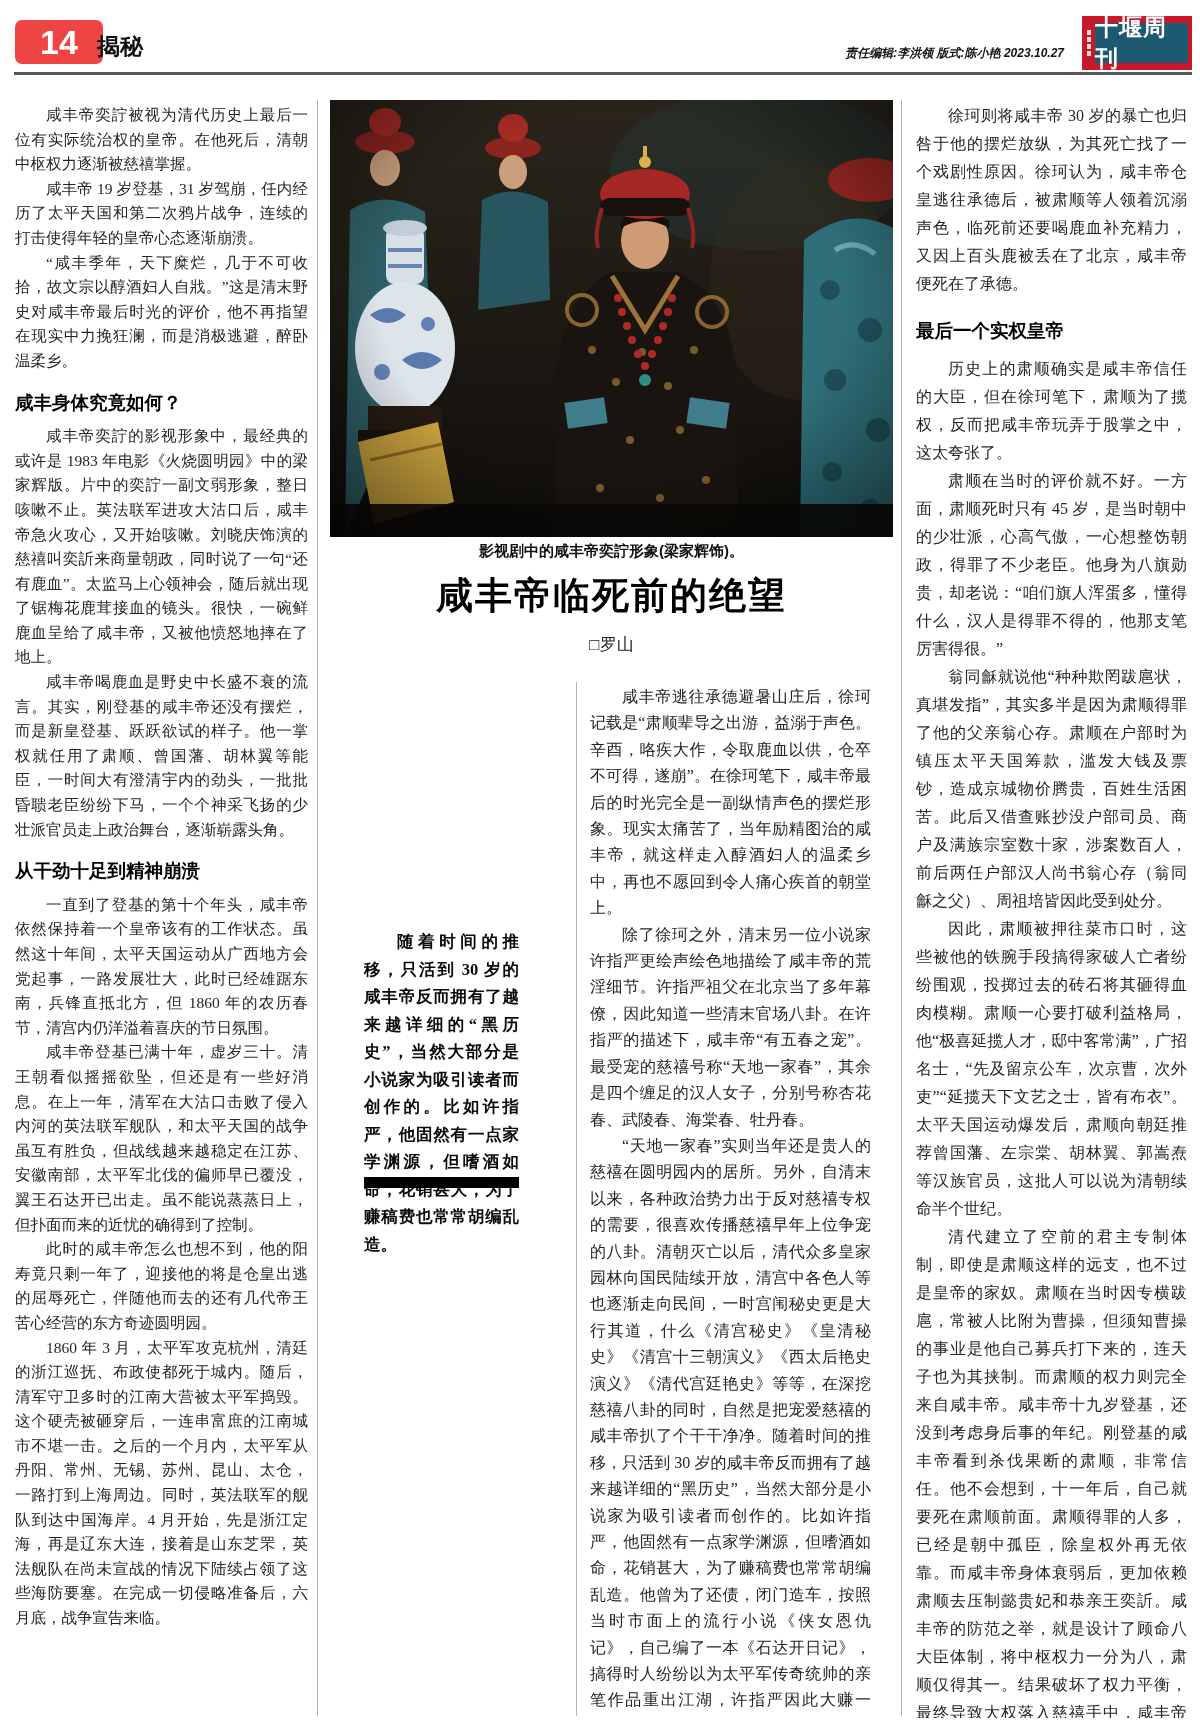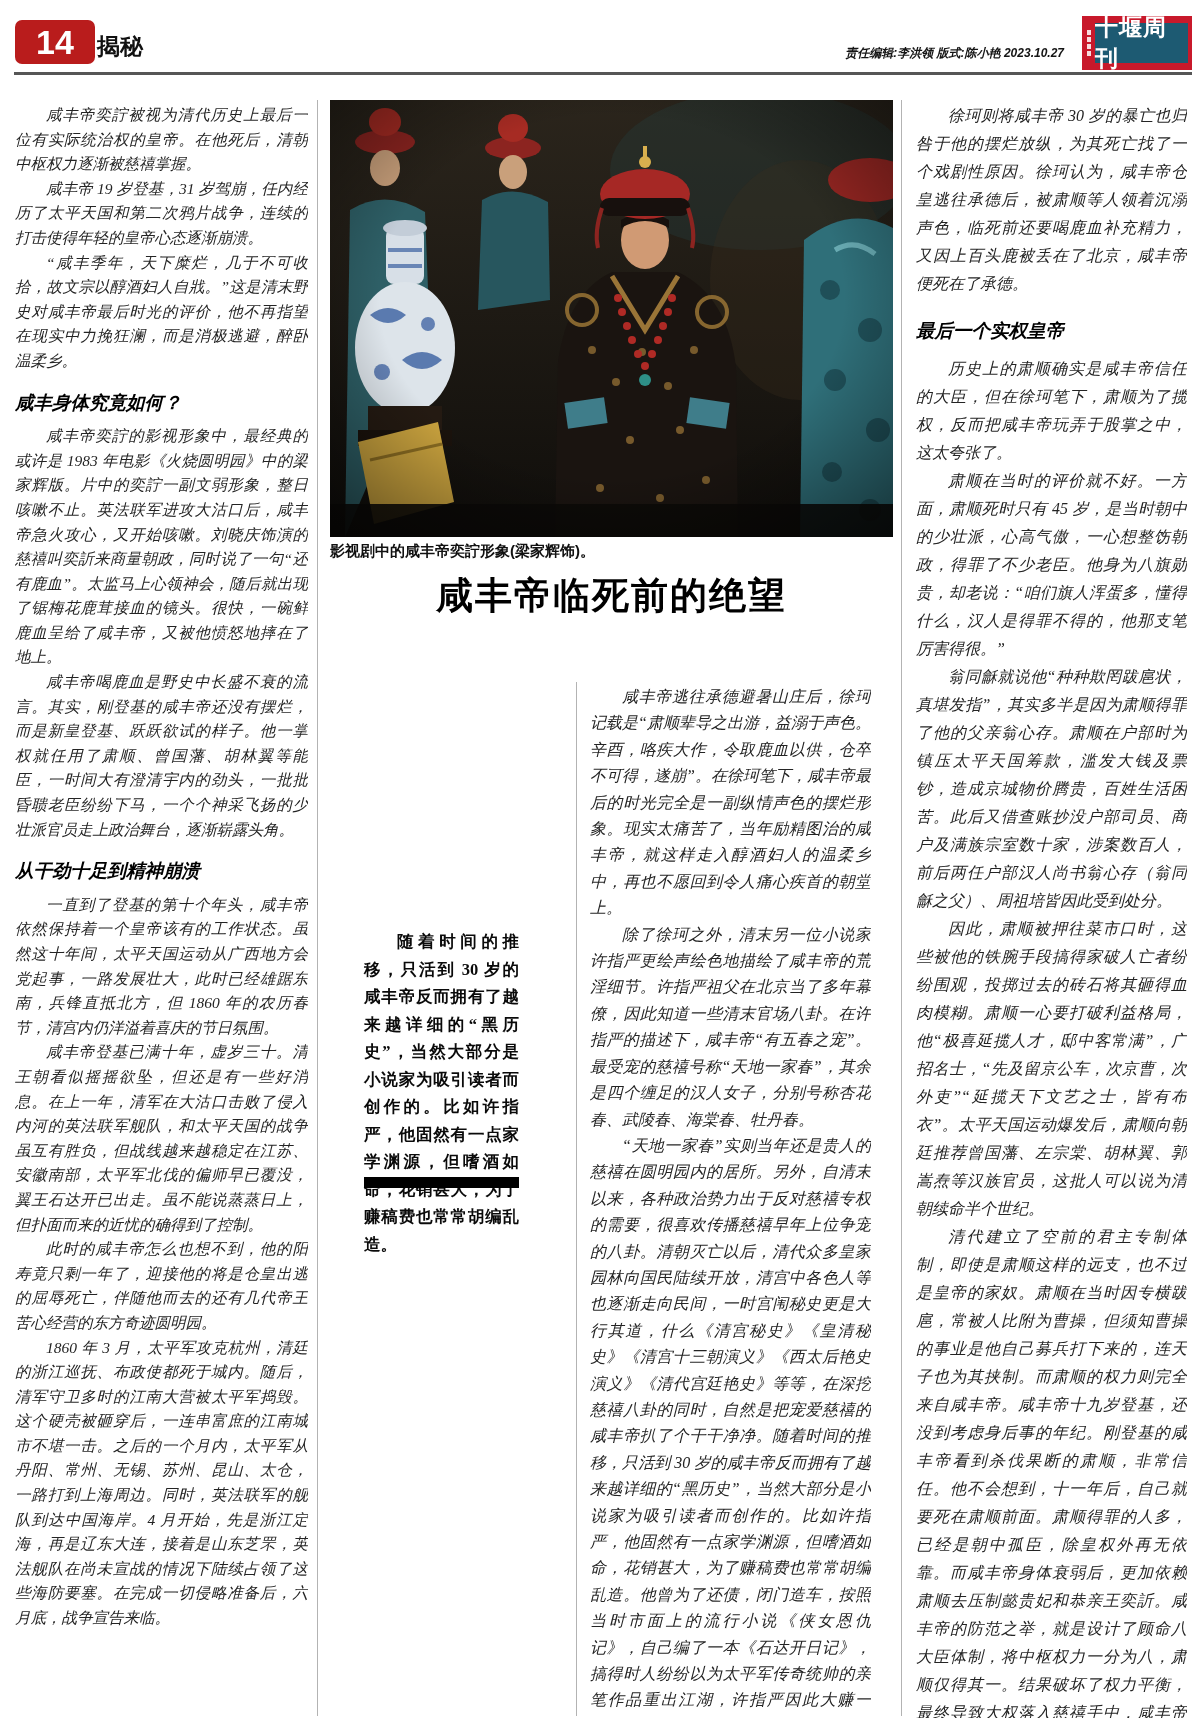--- a/index.html
+++ b/index.html
@@ -1,49 +1,49 @@
 <!DOCTYPE html>
 <html><head>
 <meta charset="utf-8">
 <style>
   html,body{margin:0;padding:0;background:#e8e8e8;}
   .sheet{position:relative;width:1200px;height:1733px;background:#ffffff;margin:0 auto;overflow:hidden;
          font-family:"Liberation Serif","DejaVu Serif",serif;color:#242424;}
   
-  .pagenum{position:absolute;left:15px;top:20px;width:80px;height:44px;background:#b91c1c;border-radius:7px;
+  .pagenum{position:absolute;left:15px;top:20px;width:88px;height:44px;background:#ef4444;border-radius:7px;
            color:#fff;font-family:"Liberation Sans","DejaVu Sans",sans-serif;font-weight:bold;font-size:34px;
            line-height:44px;text-align:center;}
   .sectionlabel{position:absolute;left:97px;top:31px;font-family:Liberation Serif, serif;
            font-weight:bold;font-size:23px;color:#101010;}
   .byline{position:absolute;right:136px;top:45px;font-family:"Liberation Sans","DejaVu Sans",sans-serif;
            font-weight:bold;font-style:italic;font-size:12px;color:#141414;}
   .masthead{position:absolute;left:1082px;top:16px;width:110px;height:54px;background:#c8192b;}
   .masthead-strip{position:absolute;left:3px;top:12px;width:8px;}
   .masthead-strip i{display:block;width:4px;height:5px;background:#fff;opacity:.85;margin:2px auto;}
   .masthead-inner{position:absolute;left:13px;top:7px;right:4px;bottom:7px;background:#1d5a72;color:#fff;
            display:flex;align-items:center;justify-content:center;font-weight:bold;font-size:23px;letter-spacing:1px;}
   .header-rule{position:absolute;left:14px;width:1178px;top:72px;height:3px;background:#565656;}
   
   .divider{position:absolute;width:1px;background:#b3b3b3;}
   #div1{left:317px;top:100px;height:1616px;}
   #div2{left:576px;top:682px;height:1034px;}
   #div3{left:901px;top:100px;height:1616px;}
   
-  .col{position:absolute;text-align:justify;font-style:italic;}
+  .col{position:absolute;text-align:justify;}
   .col .para{margin:0;text-indent:2em;}
   .subhead{font-family:"Liberation Sans","DejaVu Sans",sans-serif;font-weight:bold;color:#000;text-indent:0;}
   #col-left{left:15px;top:103px;width:293px;height:1612px;font-size:15.5px;line-height:24.6px;overflow:hidden;}
   #col-left .subhead{font-size:18.5px;margin:17px 0 9px;}
   #col-mid{left:590px;top:684px;width:281px;height:1030px;font-size:16px;line-height:26.4px;overflow:hidden;}
   #col-right{left:916px;top:102px;width:271px;height:1616px;font-size:16px;line-height:28px;overflow:hidden;}
   #col-right .subhead{font-size:18.5px;margin:19px 0 10px;}
   
   .photo{position:absolute;left:330px;top:100px;width:563px;height:437px;background:#141110;}
   .photo svg{display:block;width:100%;height:100%;}
-  .caption{position:absolute;left:330px;top:542px;width:563px;text-align:left;
+  .caption{position:absolute;left:330px;top:542px;width:563px;text-align:center;
            font-family:"Liberation Sans","DejaVu Sans",sans-serif;font-weight:bold;font-size:15px;color:#111;}
   .title{position:absolute;left:300px;top:571px;width:623px;text-align:center;font-weight:bold;
            font-size:37px;letter-spacing:2px;color:#000;}
   .author{position:absolute;left:330px;top:633px;width:563px;text-align:center;font-size:17px;color:#222;}
   
   .pullquote{position:absolute;left:364px;top:928px;width:155px;font-weight:bold;font-size:16.5px;
            line-height:27.5px;text-align:justify;text-indent:2em;color:#0a0a0a;}
   .pq-bar{position:absolute;left:364px;top:1177px;width:155px;height:11px;background:#000;}
 </style>
 </head>
@@ -175,20 +175,21 @@
         <path d="M505 150 q20 -12 40 4" stroke="#8fd2d8" stroke-width="5" fill="none" opacity="0.6"></path>
       </g>
 
       <rect x="0" y="404" width="563" height="33" fill="#0c0a08" opacity="0.9"></rect>
       <rect width="563" height="437" fill="url(#vig)"></rect>
     </svg>
   </figure>
   <div class="caption">影视剧中的咸丰帝奕詝形象(梁家辉饰)。</div>
 
   <h1 class="title" style="margin:0">咸丰帝临死前的绝望</h1>
+  <div class="author">□罗山</div>
 
   <div class="pullquote">随着时间的推移，只活到 30 岁的咸丰帝反而拥有了越来越详细的“黑历史”，当然大部分是小说家为吸引读者而创作的。比如许指严，他固然有一点家学渊源，但嗜酒如命，花销甚大，为了赚稿费也常常胡编乱造。</div>
   <div class="pq-bar"></div>
 
   <div class="col" id="col-left">
       <p class="para">咸丰帝奕詝被视为清代历史上最后一位有实际统治权的皇帝。在他死后，清朝中枢权力逐渐被慈禧掌握。</p>
       <p class="para">咸丰帝 19 岁登基，31 岁驾崩，任内经历了太平天国和第二次鸦片战争，连续的打击使得年轻的皇帝心态逐渐崩溃。</p>
       <p class="para">“咸丰季年，天下糜烂，几于不可收拾，故文宗以醇酒妇人自戕。”这是清末野史对咸丰帝最后时光的评价，他不再指望在现实中力挽狂澜，而是消极逃避，醉卧温柔乡。</p>
       <h3 class="subhead">咸丰身体究竟如何？</h3>
       <p class="para">咸丰帝奕詝的影视形象中，最经典的或许是 1983 年电影《火烧圆明园》中的梁家辉版。片中的奕詝一副文弱形象，整日咳嗽不止。英法联军进攻大沽口后，咸丰帝急火攻心，又开始咳嗽。刘晓庆饰演的慈禧叫奕訢来商量朝政，同时说了一句“还有鹿血”。太监马上心领神会，随后就出现了锯梅花鹿茸接血的镜头。很快，一碗鲜鹿血呈给了咸丰帝，又被他愤怒地摔在了地上。</p>

